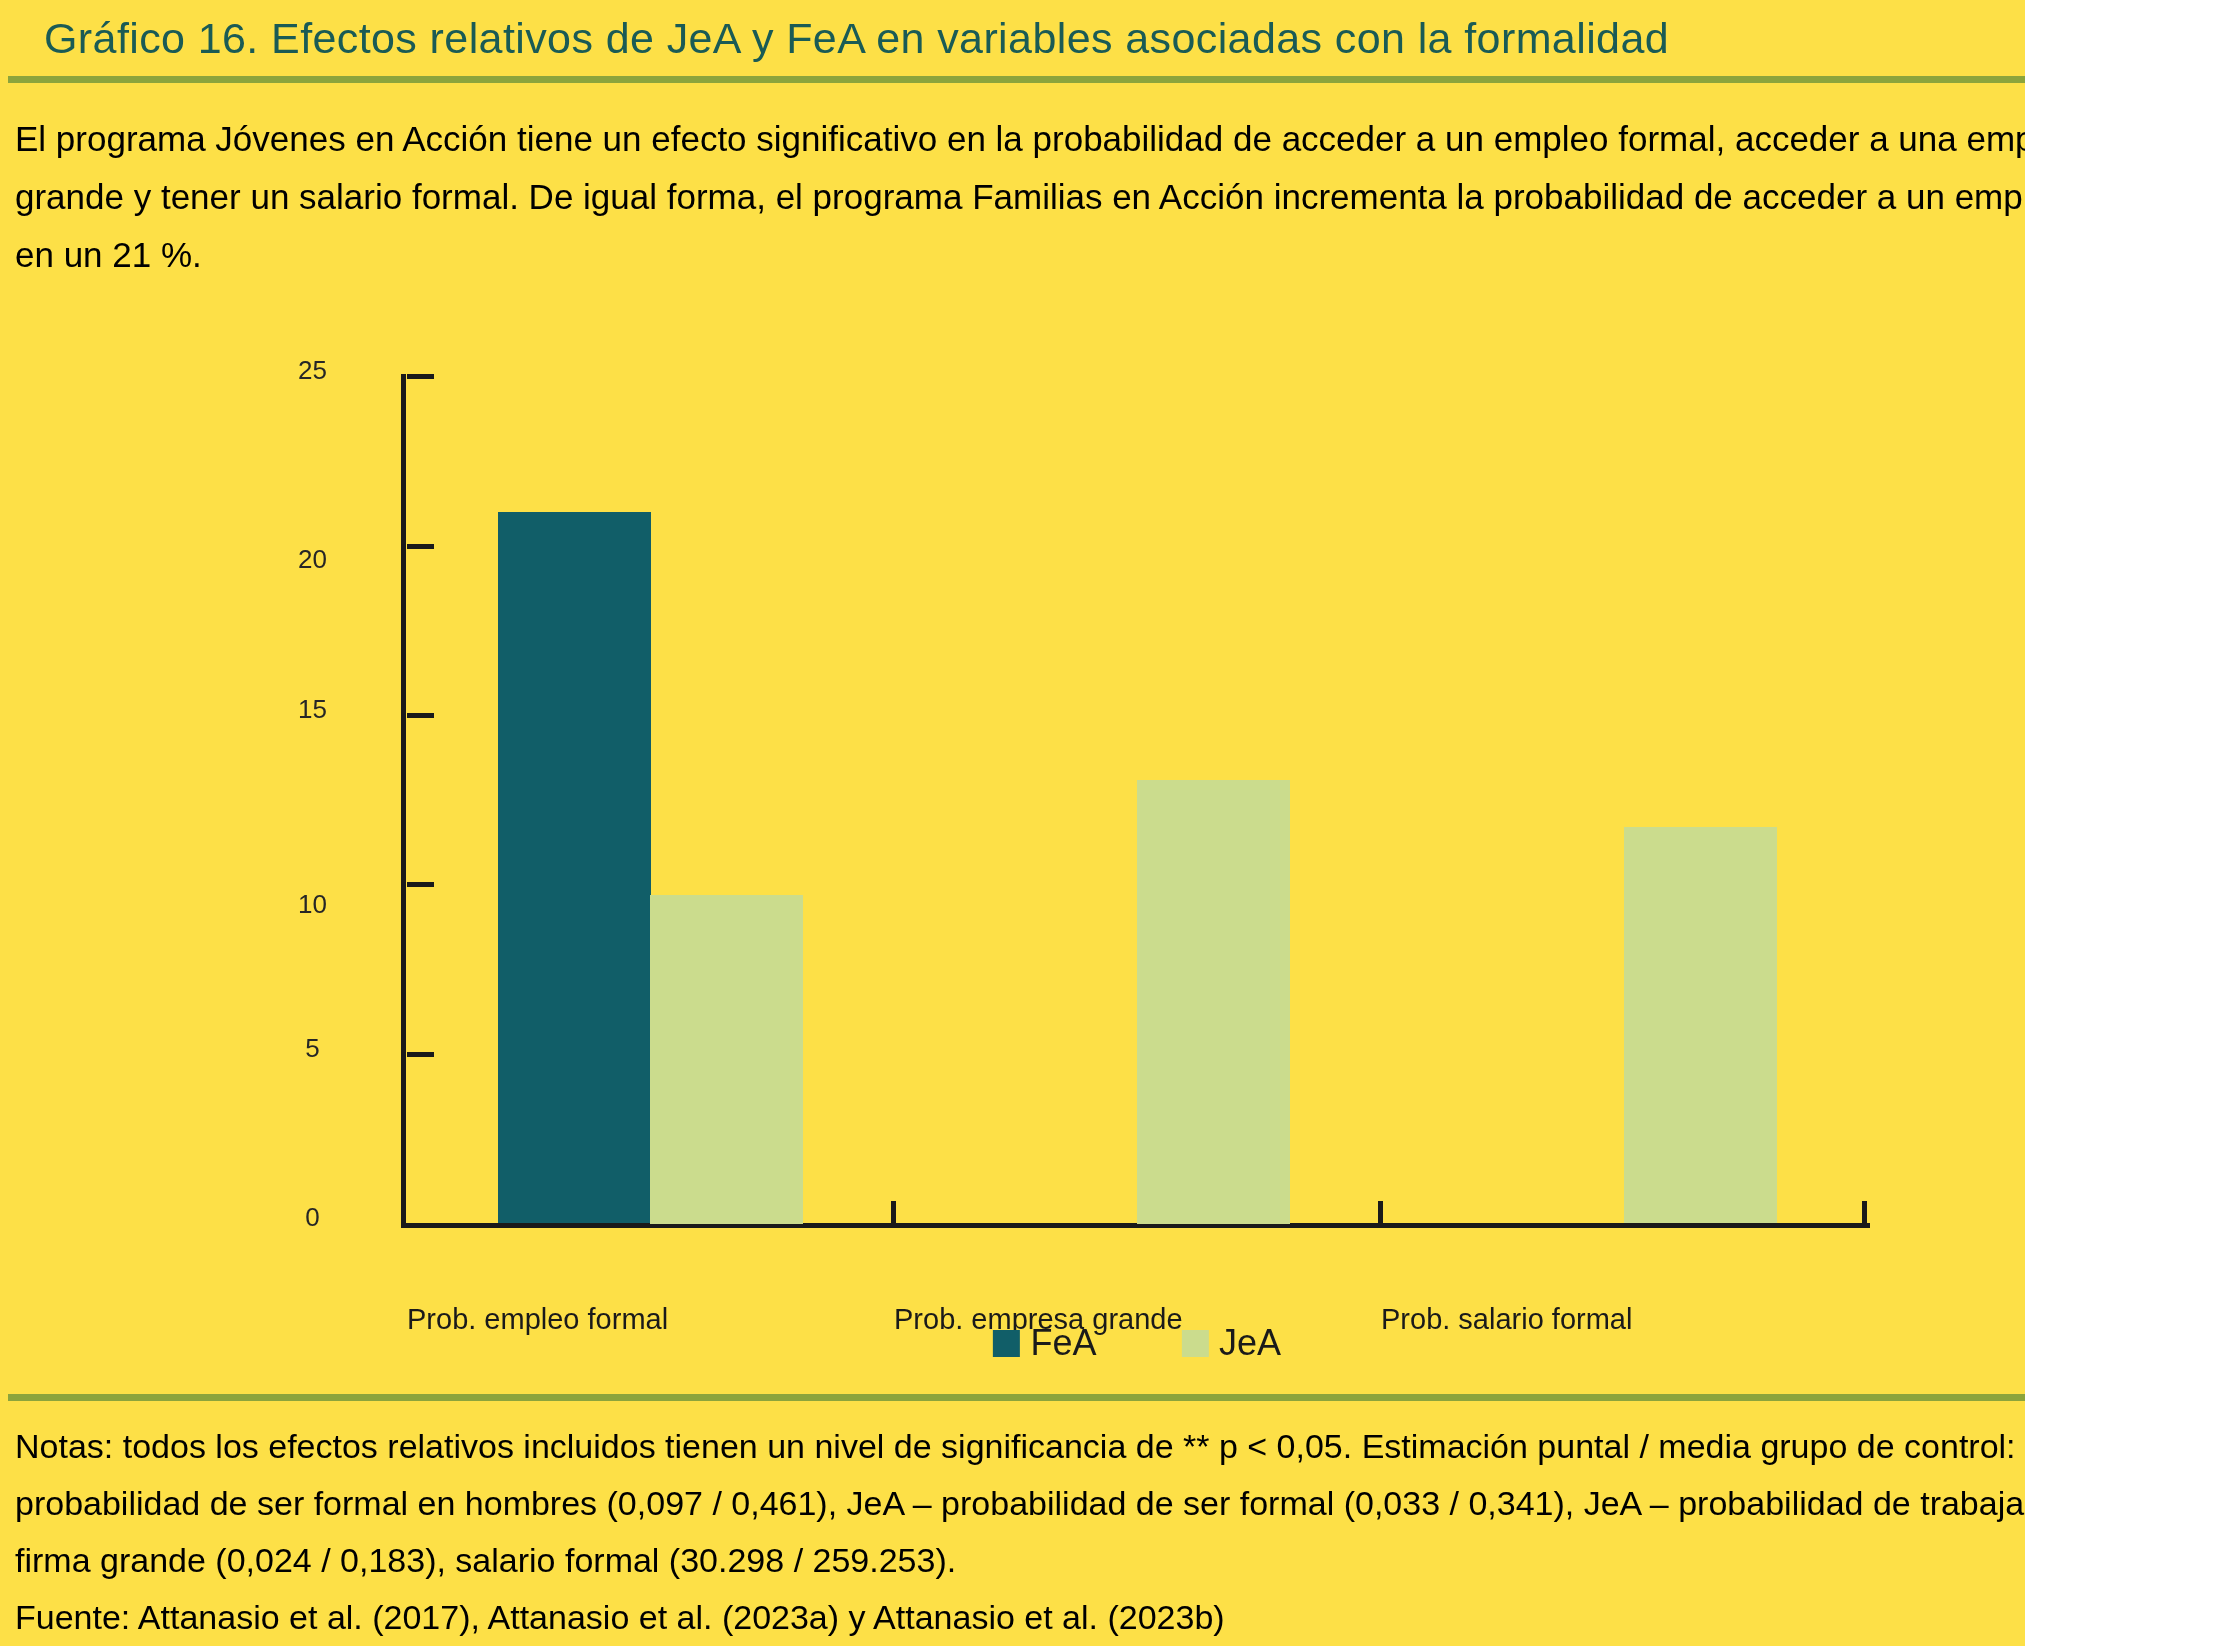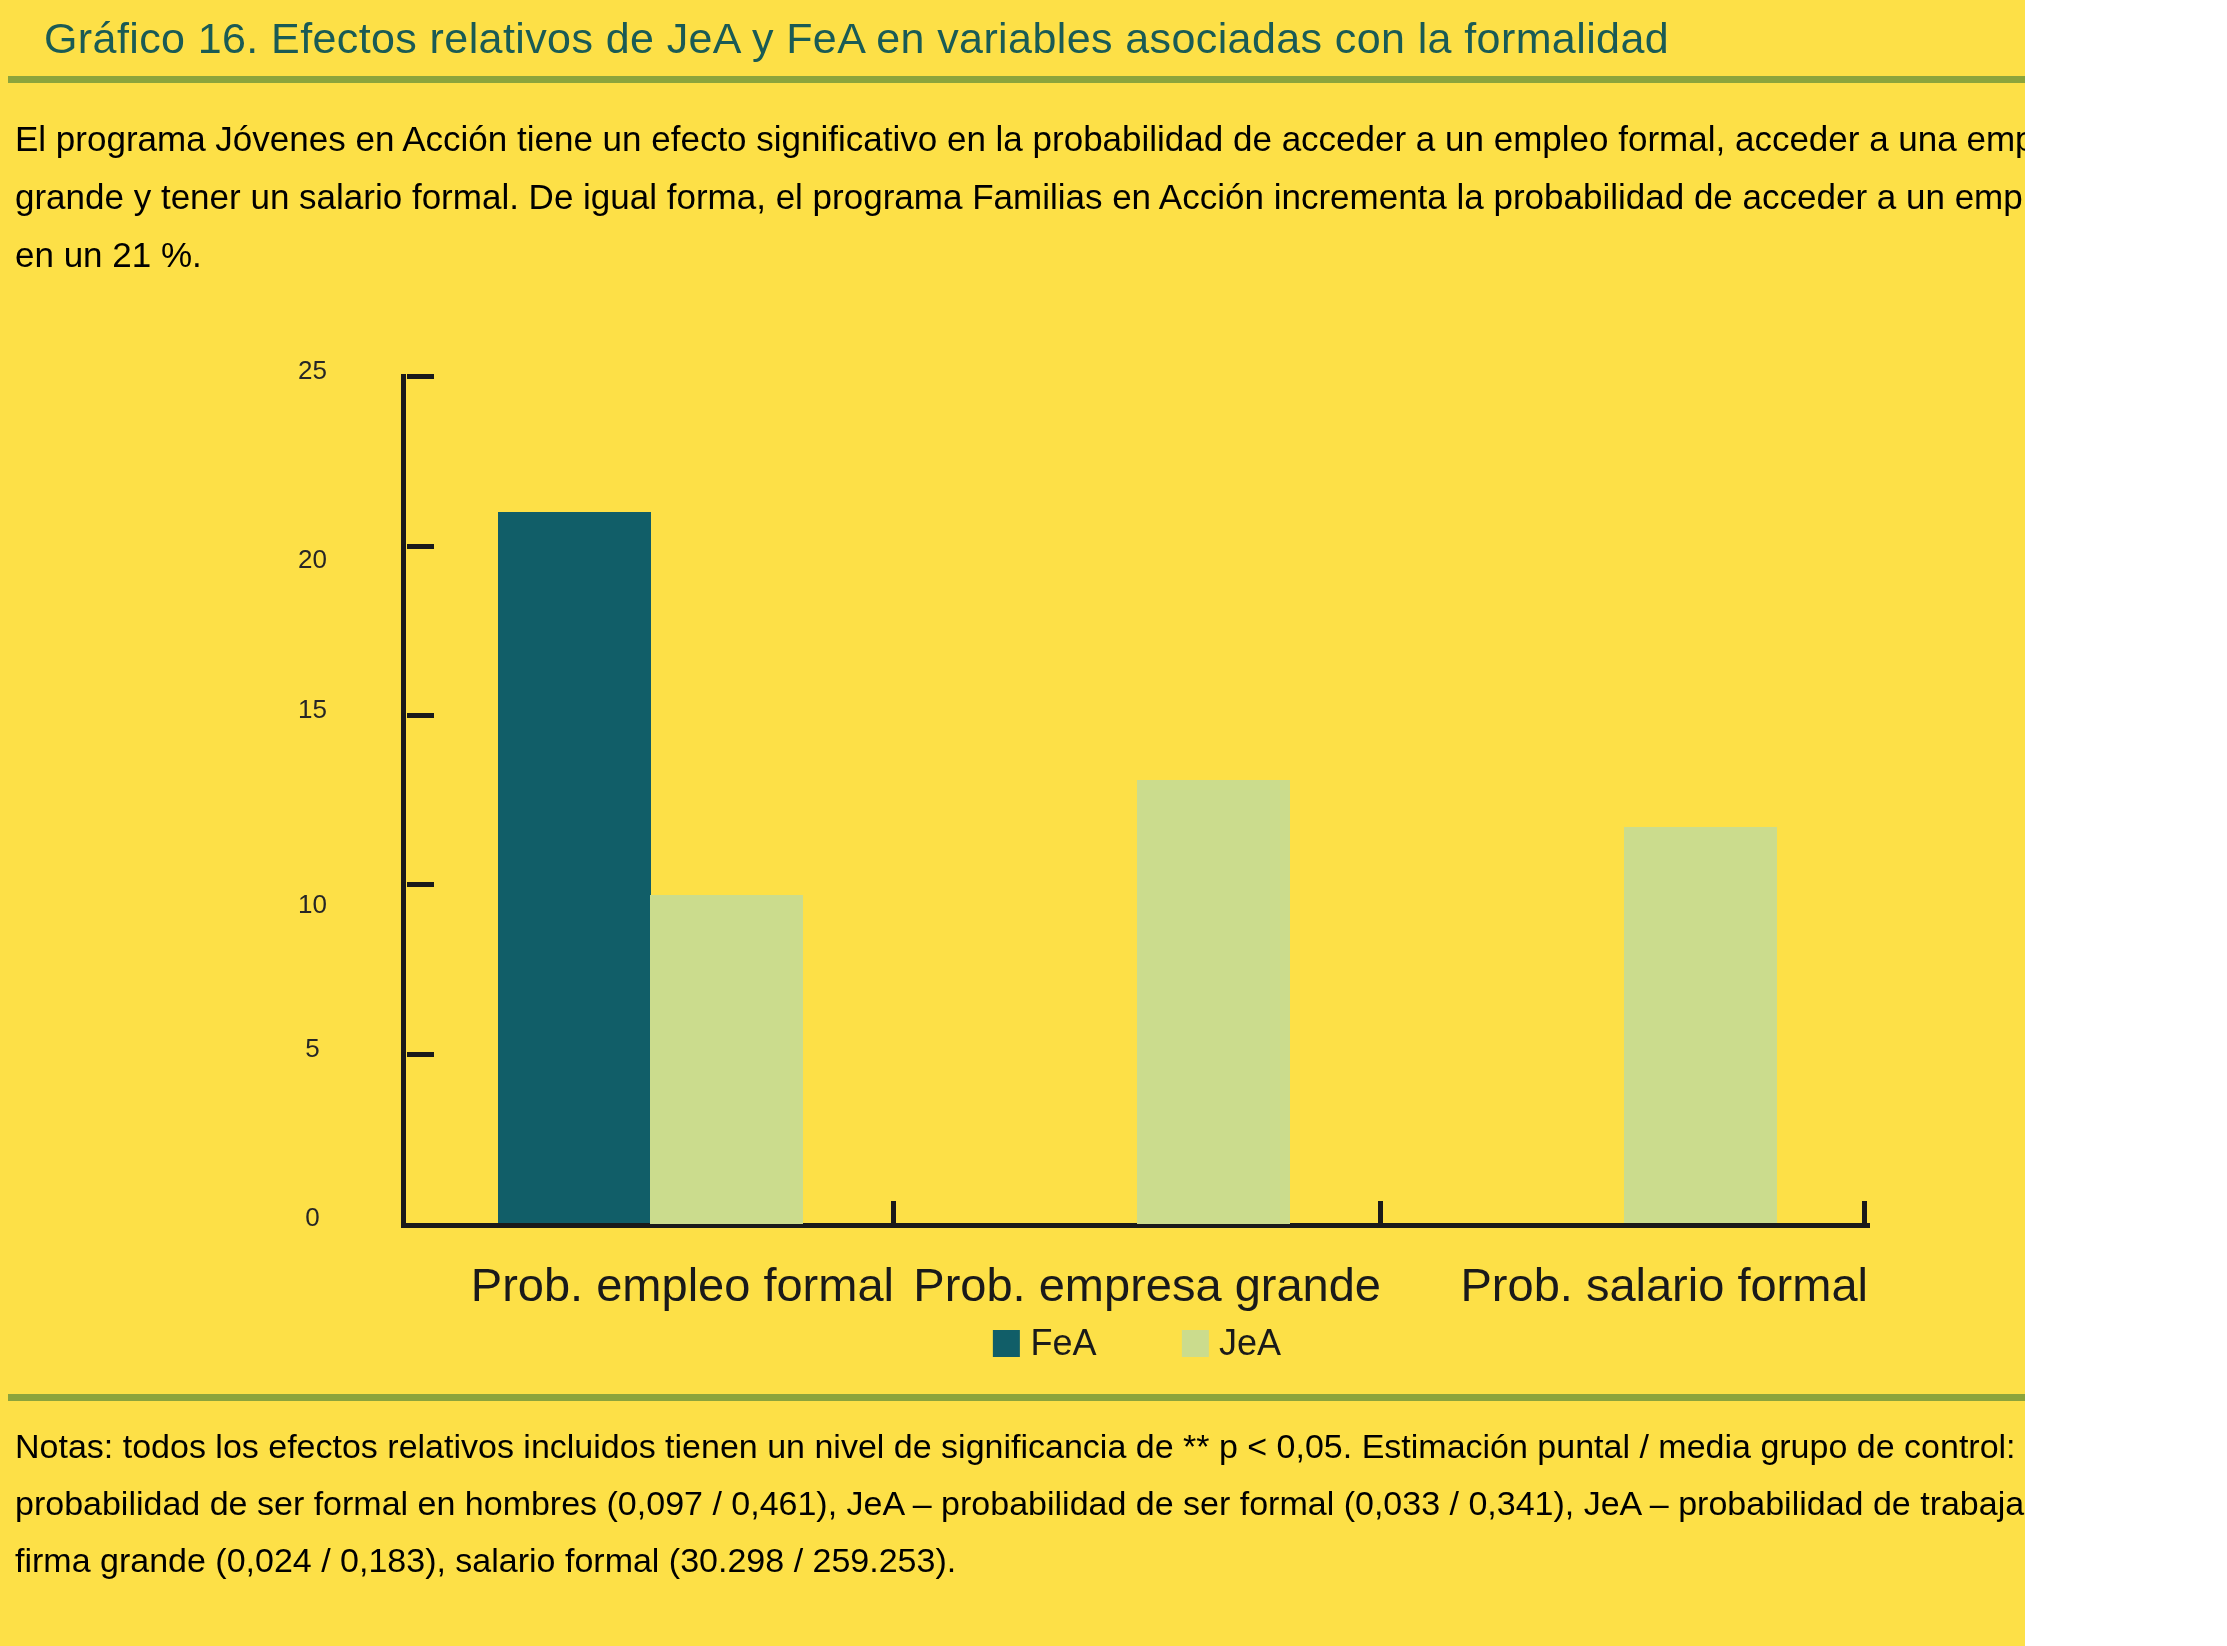--- a/index.html
+++ b/index.html
@@ -52,24 +52,25 @@
   }
   .chart-el { position: absolute; }
   .axis-line { background: #1a1a1a; }
   .tick-label {
     font-size: 26px;
     color: #262626;
     text-align: center;
     white-space: nowrap;
   }
   .cat-label {
-    font-size: 47px;
+    font-size: 29px;
     color: #1a1a1a;
-    text-align: right;
+    text-align: left;
     white-space: nowrap;
+    margin-top: 46px;
   }
   .legend {
     position: absolute;
     top: 1322px;
     left: 1137px;
     transform: translateX(-50%);
     display: flex;
     gap: 85px;
   }
   .legend-item {
@@ -141,16 +142,17 @@
       <div class="legend-item">
         <span class="legend-swatch" style="background: rgb(203, 220, 141);"></span>
         <span>JeA</span>
       </div>
     </div>
 
   <div class="rule rule-bottom" style="background: rgb(140, 164, 60);"></div>
 
   <div class="notes">
     <div>Notas: todos los efectos relativos incluidos tienen un nivel de significancia de ** p &lt; 0,05. Estimación puntal / media grupo de control: FeA - probabilidad de ser formal en hombres (0,097 / 0,461), JeA – probabilidad de ser formal (0,033 / 0,341), JeA – probabilidad de trabajar en una firma grande (0,024 / 0,183), salario formal (30.298 / 259.253).</div>
+    <div class="fuente-line">Fuente: Attanasio et al. (2017), Attanasio et al. (2023a) y Attanasio et al. (2023b)</div>
   </div>
 
 </div>
 
 
 </body></html>

